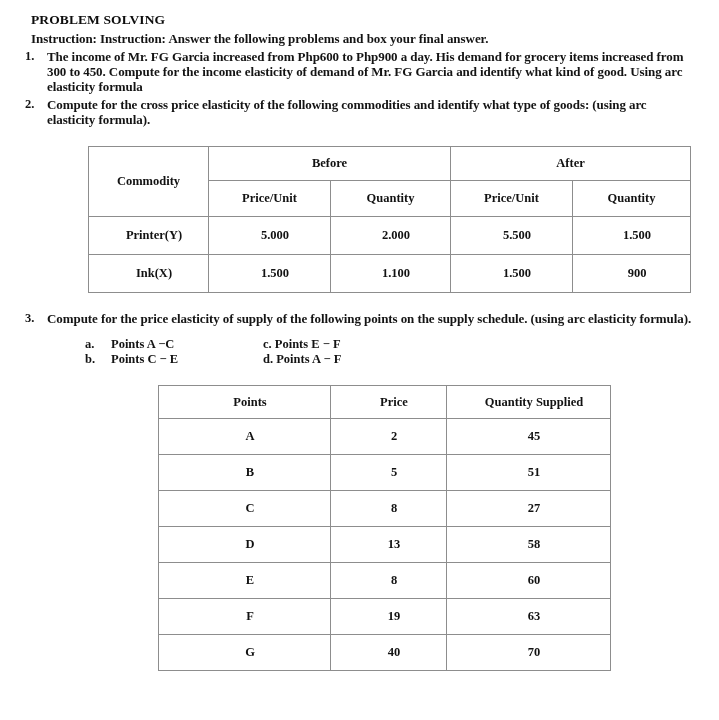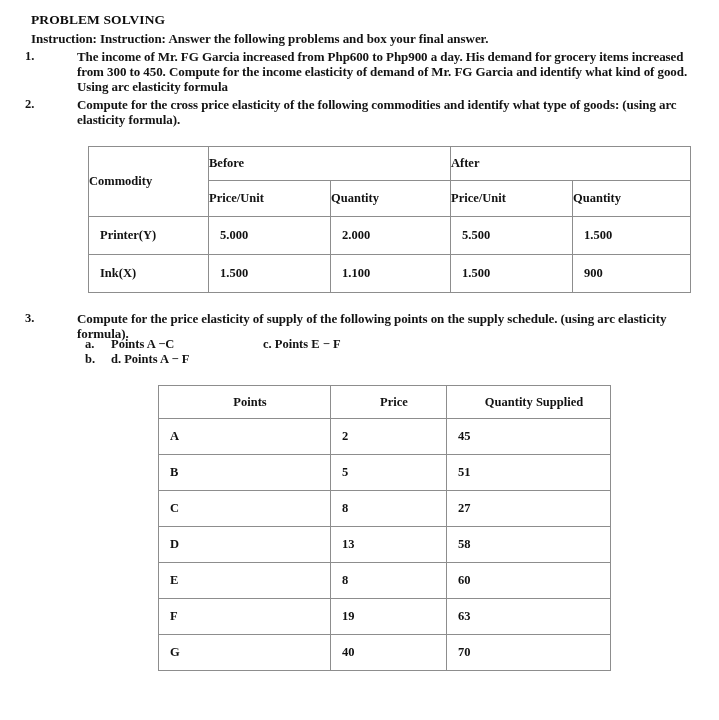--- a/index.html
+++ b/index.html
@@ -59,38 +59,39 @@
     position: absolute;
     left: 0;
     top: 0;
     width: 26px;
     font-size: 12.5px;
     font-weight: bold;
     color: #141414;
   }
   .qtext {
     display: block;
-    margin-left: 52px;
+    margin-left: 22px;
     font-size: 13px;
     font-weight: bold;
     line-height: 15.2px;
     color: #141414;
     letter-spacing: -0.08px;
   }
 
   
   table.grid {
     border-collapse: collapse;
     table-layout: fixed;
     background: #ffffff;
   }
   table.grid td, table.grid th {
     border: 1px solid #8d8d8d;
     font-size: 12.5px;
     font-weight: bold;
+    text-align: center;
     color: #121212;
     padding: 0;
     vertical-align: middle;
   }
   table.grid td.data, table.grid th.hdr {
     font-weight: bold;
     padding-left: 11px;
   }
 
   
@@ -214,20 +215,21 @@
   </div>
 
   <div class="subopts">
     <div class="subrow">
       <span class="sublabel">a.</span>
       <span class="subtext-left">Points A −C</span>
       <span class="subtext-right">c. Points E − F</span>
     </div>
     <div class="subrow">
       <span class="sublabel">b.</span>
+      <span class="subtext-left">Points C − E</span>
       <span class="subtext-right">d. Points A − F</span>
     </div>
   </div>
 
   <div id="supply-table-wrap">
     <table class="grid" id="supply-table">
       <colgroup>
         <col style="width:172px">
         <col style="width:116px">
         <col style="width:164px">

